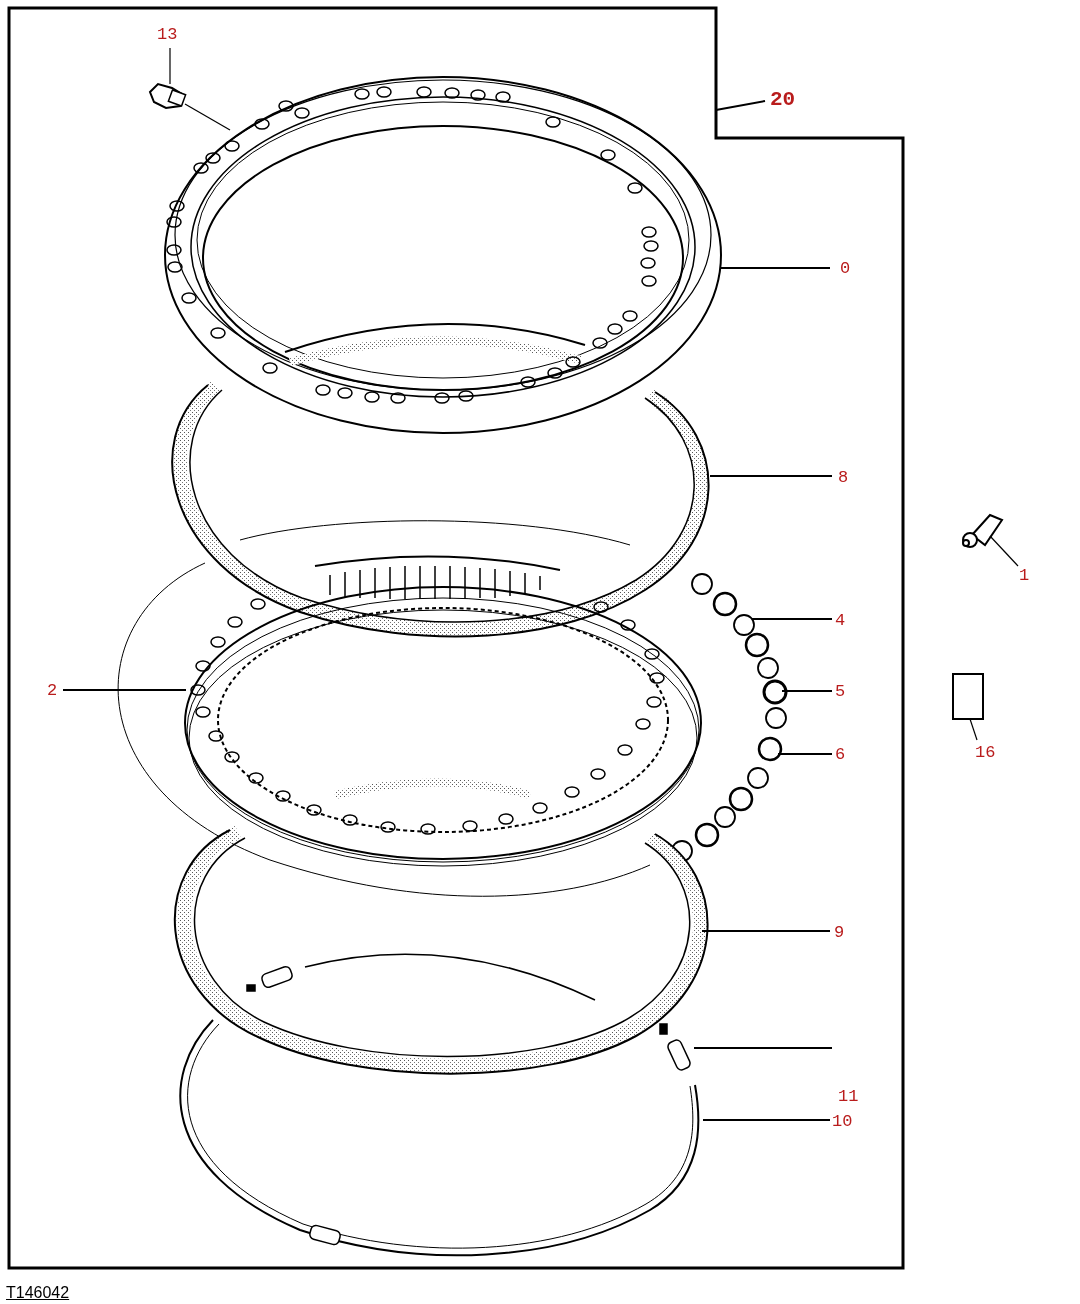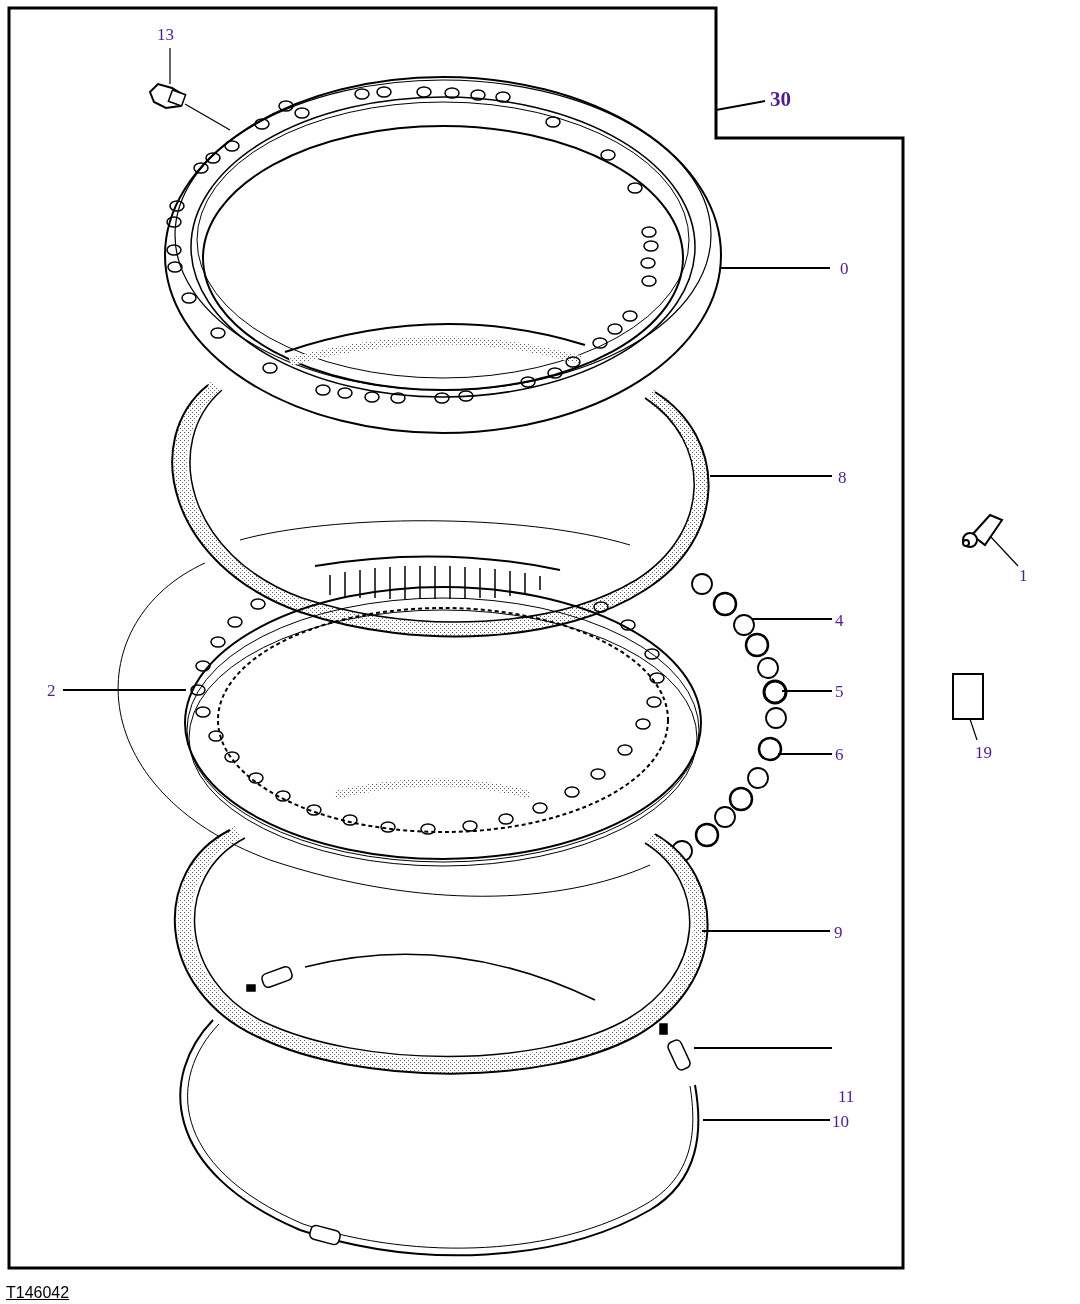--- a/index.html
+++ b/index.html
@@ -1,20 +1,20 @@
 <!DOCTYPE html>
 <html><head>
 <meta charset="utf-8">
 <style>
   html, body { margin: 0; padding: 0; background: #ffffff; }
   body { width: 1080px; height: 1304px; position: relative; overflow: hidden;
          font-family: "Liberation Sans", sans-serif; color: #000; }
   #diagram { position: absolute; left: 0; top: 0; width: 1080px; height: 1304px; }
-  .callout { position: absolute; font-family: Liberation Serif, serif;
-             font-size: 17px; line-height: 1; color: #4c1d95; }
+  .callout { position: absolute; font-family: Liberation Mono, monospace;
+             font-size: 17px; line-height: 1; color: #b91c1c; }
   .callout.bold { font-weight: bold; font-size: 21px; }
   .figure-id { position: absolute; left: 6px; top: 1284px; font-size: 16px;
                font-family: "Liberation Sans", sans-serif; text-decoration: underline; }
 </style>
 </head>
 <body>
 
 <svg id="diagram" viewBox="0 0 1080 1304" xmlns="http://www.w3.org/2000/svg">
   <defs>
     <pattern id="stipple" width="4" height="4" patternUnits="userSpaceOnUse">
@@ -202,26 +202,26 @@
     <line x1="990" y1="536" x2="1018" y2="566" stroke-width="1.2"></line>
   </g>
 
   <g stroke="#000" stroke-width="2" fill="#fff">
     <rect x="953" y="674" width="30" height="45"></rect>
     <line x1="970" y1="719" x2="977" y2="740" stroke-width="1.2"></line>
   </g>
 </svg>
 
 <div class="callout" style="left:157px;top:26px;">13</div>
-<div class="callout bold" style="left:770px;top:89px;">30</div>
+<div class="callout bold" style="left:770px;top:89px;">20</div>
 <div class="callout" style="left:840px;top:260px;">0</div>
 <div class="callout" style="left:838px;top:469px;">8</div>
 <div class="callout" style="left:835px;top:612px;">4</div>
 <div class="callout" style="left:1019px;top:567px;">1</div>
 <div class="callout" style="left:47px;top:682px;">2</div>
 <div class="callout" style="left:835px;top:683px;">5</div>
-<div class="callout" style="left:975px;top:744px;">19</div>
+<div class="callout" style="left:975px;top:744px;">16</div>
 <div class="callout" style="left:835px;top:746px;">6</div>
 <div class="callout" style="left:834px;top:924px;">9</div>
 <div class="callout" style="left:838px;top:1088px;">11</div>
 <div class="callout" style="left:832px;top:1113px;text-align:right;">10</div>
 
 <div class="figure-id">T146042</div>
 
 </body></html>

